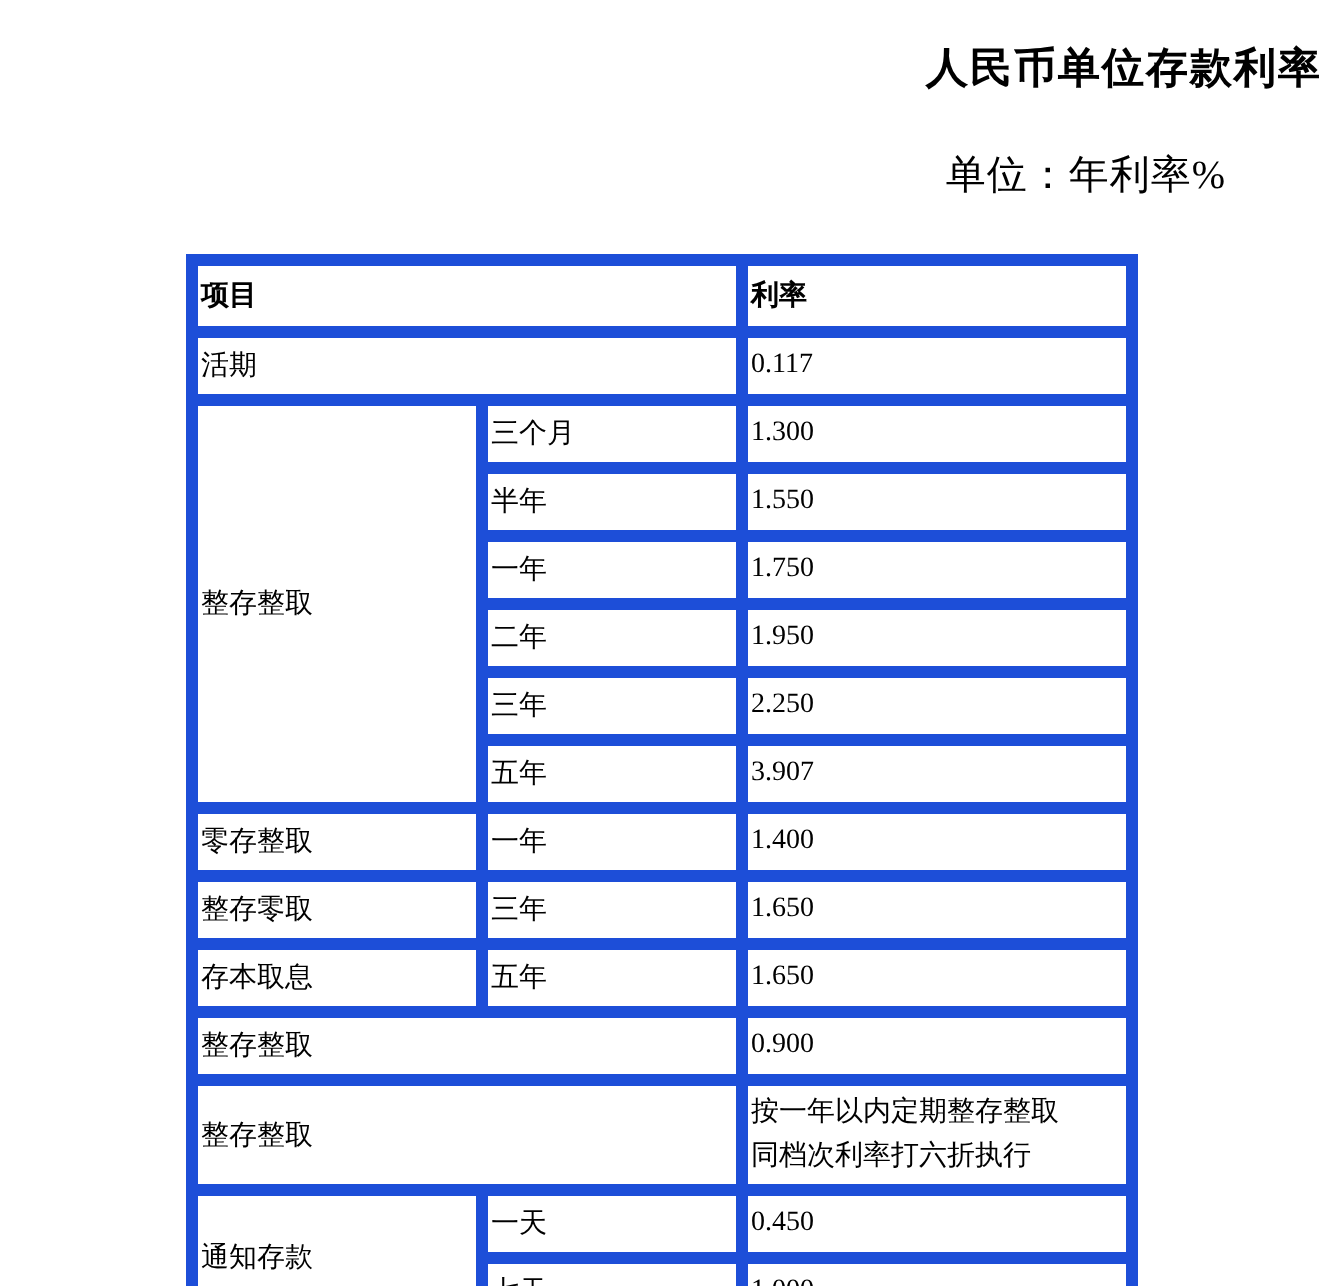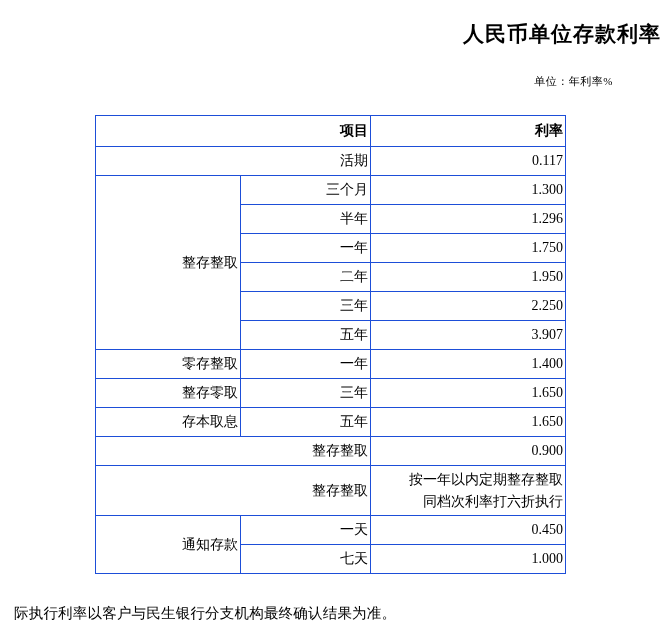--- a/index.html
+++ b/index.html
@@ -24,39 +24,39 @@
   .doc-title {
     text-align: right;
     font-size: 21px;
     font-weight: bold;
     letter-spacing: 1px;
     margin-top: 20px;
     margin-bottom: 0;
   }
   .unit-line {
     text-align: right;
-    font-size: 11px;
+    font-size: 20px;
     margin-top: 26px;
     padding-right: 48px;
     letter-spacing: 0.5px;
   }
   .table-wrap {
     margin-top: 26px;
     display: flex;
     justify-content: center;
   }
   table.rate-table {
     border-collapse: collapse;
     width: 470px;
     table-layout: fixed;
   }
   table.rate-table td, table.rate-table th {
-    border: 1px solid #1d4ed8;
+    border: 6px solid #1d4ed8;
     font-size: 14px;
-    text-align: right;
+    text-align: left;
     vertical-align: middle;
     padding: 3px 2px;
     height: 22px;
     font-weight: normal;
   }
   table.rate-table th {
     font-weight: bold;
     font-size: 14px;
     height: 24px;
   }
@@ -107,21 +107,21 @@
           <td>0.117</td>
         </tr>
 
         <tr>
           <td rowspan="6">整存整取</td>
           <td>三个月</td>
           <td>1.300</td>
         </tr>
         <tr>
           <td>半年</td>
-          <td>1.296</td>
+          <td>1.550</td>
         </tr>
         <tr>
           <td>一年</td>
           <td>1.750</td>
         </tr>
         <tr>
           <td>二年</td>
           <td>1.950</td>
         </tr>
         <tr>

